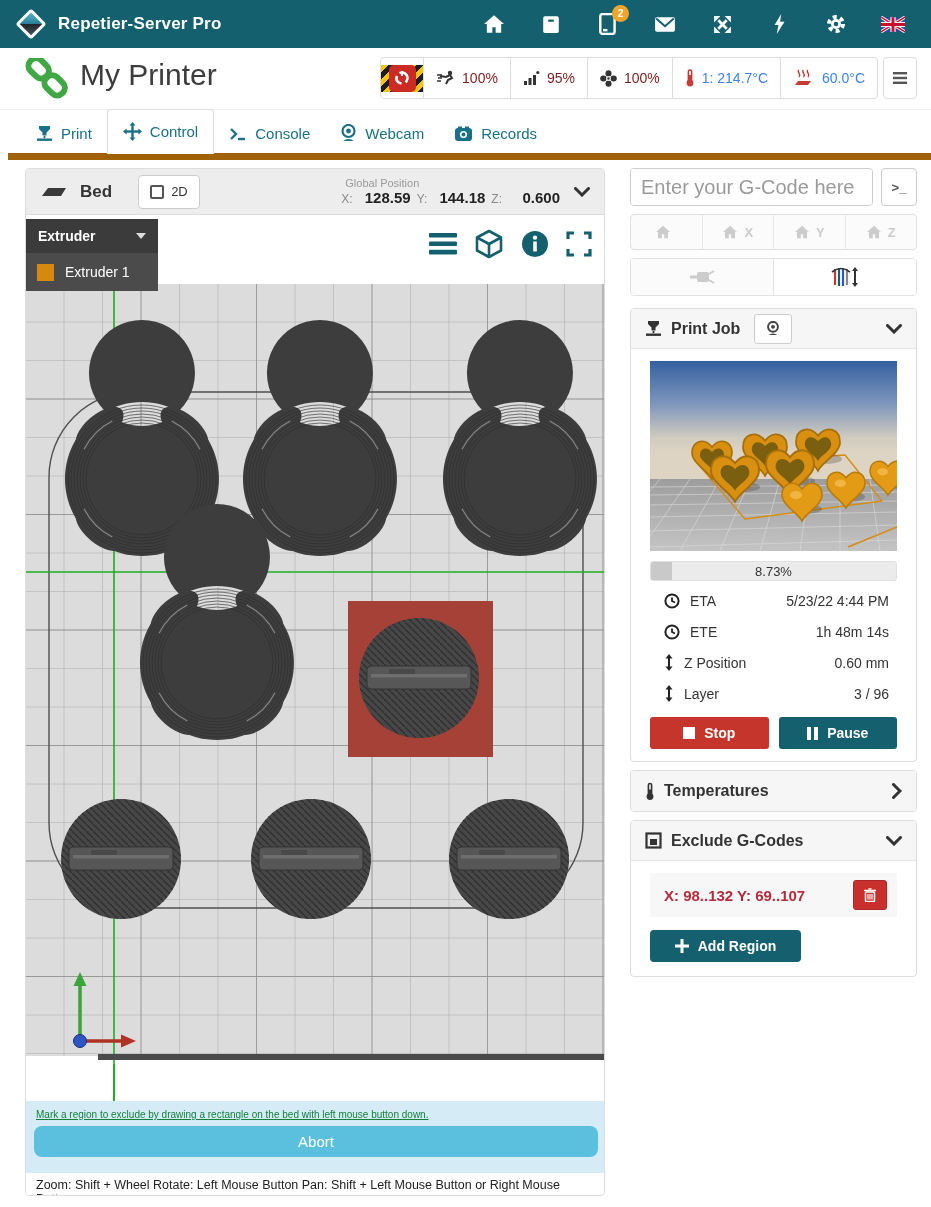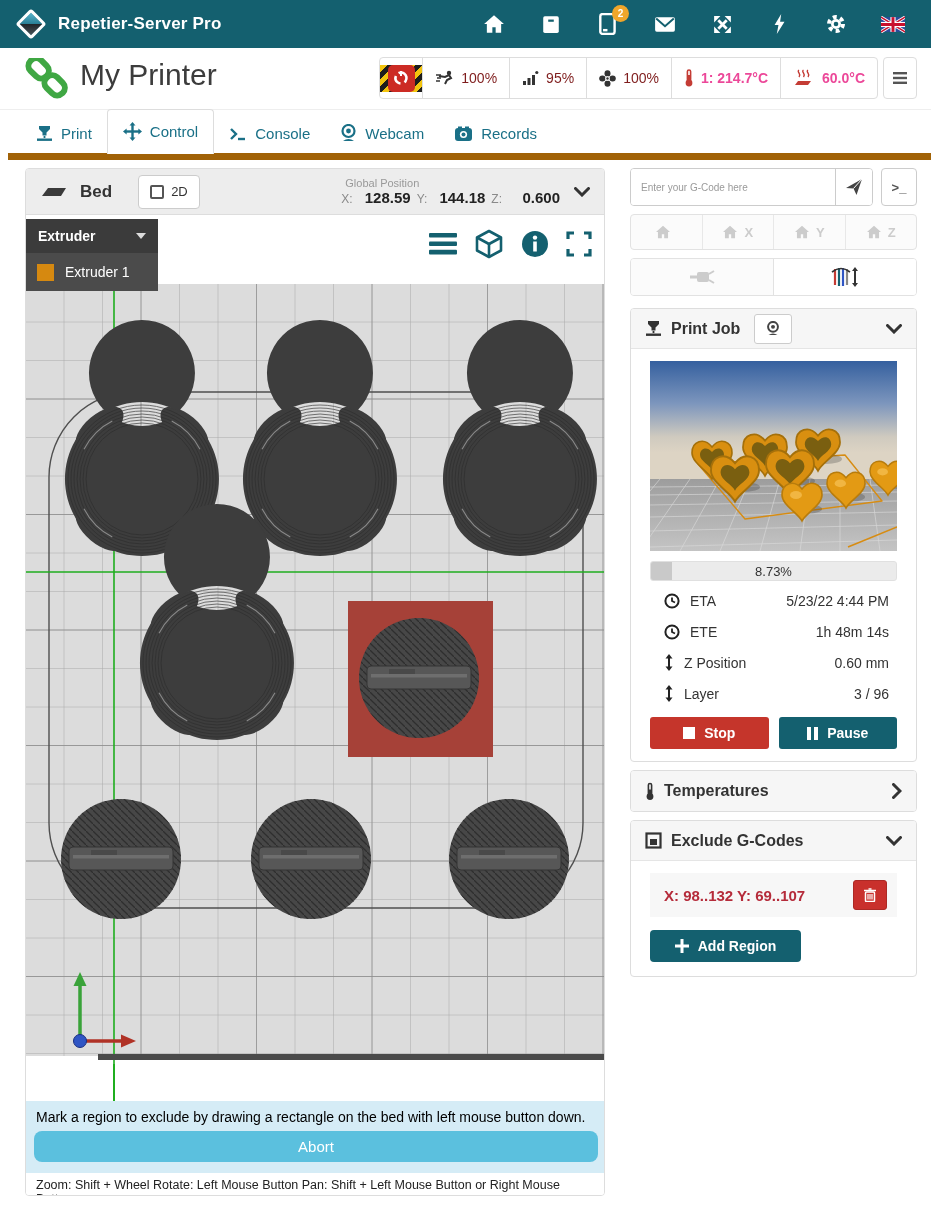--- a/index.html
+++ b/index.html
@@ -23,21 +23,21 @@
   .page-header { position:absolute; left:0; top:48px; width:931px; height:62px; background:#fff; border-bottom:1px solid #eee; }
   .chain { position:absolute; left:22px; top:10px; }
   .printer-name { position:absolute; left:80px; top:10px; font-size:30px; font-weight:500; color:#3c3c3c; }
   .status-wrap { position:absolute; right:14px; top:9px; height:42px; display:flex; align-items:stretch; }
   .status-group { display:flex; border:1px solid #ddd; border-radius:4px; overflow:hidden; background:#fff; }
   .seg { display:flex; align-items:center; gap:7px; padding:0 12px; border-left:1px solid #ddd; font-size:14px; color:#7f1d1d; cursor:pointer; }
   .seg:first-child { border-left:none; padding:0; }
   .estop { width:42px; background:repeating-linear-gradient(135deg,#f2c40f 0 5px,#1d1d1d 5px 10px);
            display:flex; align-items:center; justify-content:center; }
   .estop-inner { width:27px; height:27px; background:#cc2b24; border-radius:5px; display:flex; align-items:center; justify-content:center; }
-  .seg.red { color:#ec4899; font-weight:bold; }
+  .seg.red { color:#3b82f6; font-weight:normal; }
   .menu-btn { margin-left:5px; width:34px; border:1px solid #ddd; border-radius:4px; background:#fff;
               display:flex; align-items:center; justify-content:center; cursor:pointer; }
 
   
   .tabbar { position:absolute; left:8px; top:112px; width:931px; height:48px; border-bottom:7px solid #a16207;
             display:flex; align-items:flex-end; padding-left:13px; }
   .tab { display:flex; align-items:center; gap:8px; color:#1a7087; font-size:15px; padding:12px 15px; cursor:pointer; margin-bottom:-1px; }
   .tab.active { background:#fff; border:1px solid #ddd; border-bottom:1px solid #fff; border-radius:4px 4px 0 0; }
   .tab svg { display:block; }
 
@@ -65,31 +65,31 @@
   .ext-dd-head { height:34px; background:#3b3b3b; color:#fff; font-size:14px; font-weight:bold;
                  display:flex; align-items:center; padding:0 12px; }
   .ext-dd-head .caret { margin-left:auto; width:0; height:0; border-left:5px solid transparent; border-right:5px solid transparent; border-top:6px solid #ddd; }
   .ext-dd-item { height:38px; background:#4b4b4b; color:#fff; font-size:14px; display:flex; align-items:center; gap:11px; padding:0 11px; }
   .swatch { width:17px; height:17px; background:#d68910; }
 
   .vp-tools { position:absolute; right:12px; top:14px; display:flex; align-items:center; gap:17px; z-index:3; }
   .vp-tools .vpt { cursor:pointer; display:flex; }
 
   .hint-box { position:absolute; left:0; top:932px; width:100%; height:72px; background:#d5ecf6; }
-  .hint-text { padding:8px 10px 4px 10px; font-size:14px; color:#000000; }
+  .hint-text { padding:8px 10px 4px 10px; font-size:10px; color:#15803d;text-decoration:underline; }
   .abort-btn { margin:2px 8px 0 8px; height:31px; background:#5bc0de; border:none; border-radius:8px; width:564px;
                color:#fff; font-size:15px; display:flex; align-items:center; justify-content:center; cursor:pointer; }
   .instructions { position:absolute; left:0; top:1004px; width:100%; height:24px; background:#fff;
                   font-size:12.5px; color:#222; padding:5px 10px; }
 
   
   .right-col { position:absolute; left:630px; top:168px; width:287px; }
   .gcode-row { display:flex; height:38px; }
   .gcode-group { flex:1; display:flex; border:1px solid #ccc; border-radius:4px; overflow:hidden; background:#fff; }
-  .gcode-input { flex:1; border:none; outline:none; padding:0 10px; font-size:10px; color:#333; font-family:"Liberation Sans",sans-serif; }
+  .gcode-input { flex:1; border:none; outline:none; padding:0 10px; font-size:20px; color:#333; font-family:"Liberation Sans",sans-serif; }
   .gcode-input::placeholder { color:#9a9a9a; }
   .send-btn { width:37px; border:none; border-left:1px solid #ccc; background:#fff; display:flex; align-items:center; justify-content:center; cursor:pointer; }
   .console-btn { width:36px; margin-left:8px; border:1px solid #ccc; border-radius:4px; background:#fff;
                  display:flex; align-items:center; justify-content:center; cursor:pointer; font-size:13px; font-weight:bold; color:#555; }
 
   .homes { margin-top:8px; height:36px; display:flex; border:1px solid #e2e2e2; border-radius:4px; background:#fbfbfb; overflow:hidden; }
   .home-btn { flex:1; display:flex; align-items:center; justify-content:center; gap:6px; border-left:1px solid #e8e8e8;
               color:#ccc; font-size:13px; font-weight:bold; cursor:pointer; }
   .home-btn:first-child { border-left:none; }
 

